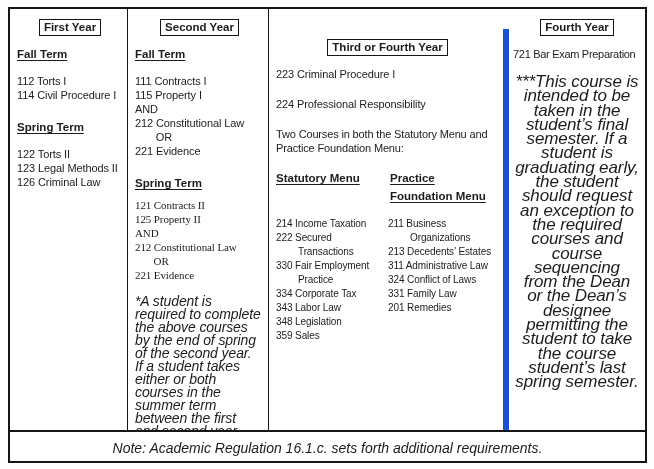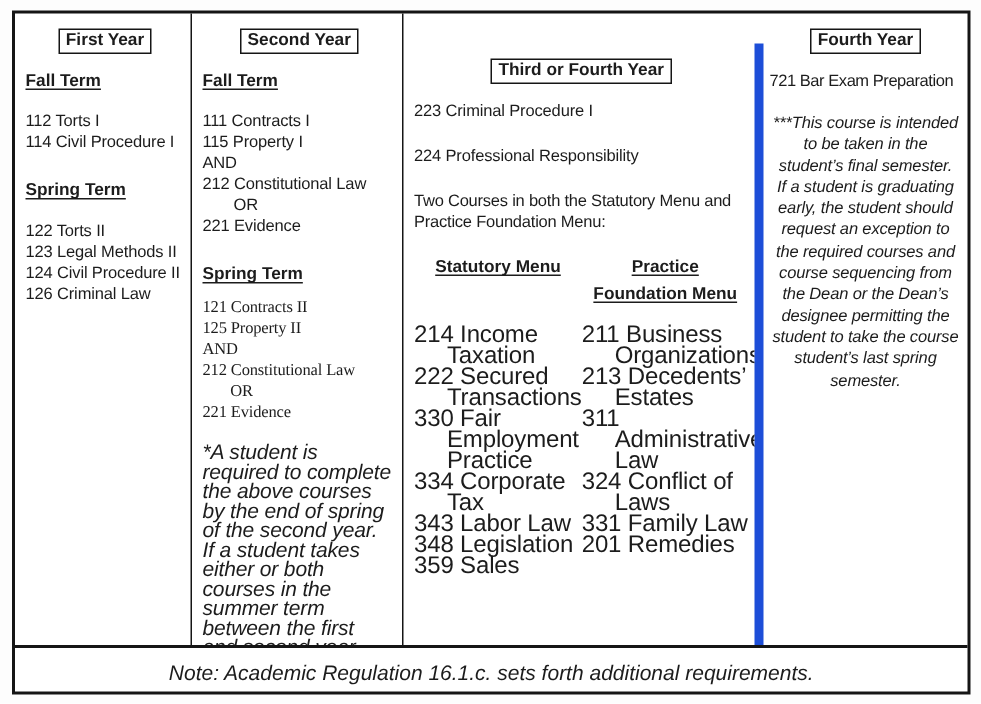--- a/index.html
+++ b/index.html
@@ -38,50 +38,50 @@
   .term-heading {
     font-size:11.5px; font-weight:bold;
     text-decoration:underline; text-underline-offset:2px;
     line-height:14px;
   }
   .line {
     font-size:11px; line-height:14px; letter-spacing:-0.1px;
     white-space:nowrap;
   }
   .menu-line {
-    font-size:16px; line-height:14px; letter-spacing:-0.1px;
+    font-size:10px; line-height:14px; letter-spacing:-0.1px;
     white-space:normal;
     padding-left:22px; text-indent:-22px;
   }
   .mt-blank { margin-top:13px; }
   .mt-sm { margin-top:8px;font-family:Liberation Serif, serif; }
   .mt-heading { margin-top:18px; }
 
   .side-note {
     margin-top:13px;
     font-style:italic;
     font-size:14px; line-height:13px; letter-spacing:-0.1px;
     padding-right:3px;
   }
   .center-note {
     margin-top:14px;
     font-style:italic; text-align:center;
-    font-size:11px; line-height:14.3px; letter-spacing:-0.1px;
+    font-size:17px; line-height:14.3px; letter-spacing:-0.1px;
     padding:0 2px;
   }
 
   .single-course { margin-top:2px; }
   .course-line-3 { font-size:11px; line-height:14px; letter-spacing:-0.1px; white-space:nowrap; }
   .spacer-16 { height:16px; }
   .intro-text {
     font-size:11px; line-height:14px; letter-spacing:-0.15px;
     margin-top:16px; padding-right:8px;
   }
   .menus-header { display:flex; margin-top:13px; }
-  .menus-header .menu-head-cell { text-align:center; }
+  .menus-header .menu-head-cell { }
   .menu-head-statutory { width:112px; }
   .menu-head-practice { flex:1; padding:0 2px; }
   .menu-heading {
     font-size:11.5px; font-weight:bold;
     text-decoration:underline; text-underline-offset:2px;
     line-height:14.5px;
   }
   .menus-lists { display:flex; margin-top:13px; }
   .menu-list-statutory { width:112px; }
   .menu-list-practice { flex:1; }
@@ -114,21 +114,20 @@
       </div>
       <div class="term-heading">Fall Term</div>
       <div class="mt-blank">
           <div class="line">112 Torts I</div>
           <div class="line">114 Civil Procedure I</div>
         </div>
       <div class="term-heading mt-heading">Spring Term</div>
       <div class="mt-blank">
           <div class="line">122 Torts II</div>
           <div class="line">123 Legal Methods II</div>
-          <div class="line">124 Civil Procedure II</div>
           <div class="line">126 Criminal Law</div>
         </div>
     </div>
 
     <div class="year-col col-2">
       <div class="title-row">
         <span class="box-title">Second Year</span>
       </div>
       <div class="term-heading">Fall Term</div>
       <div class="mt-blank">

